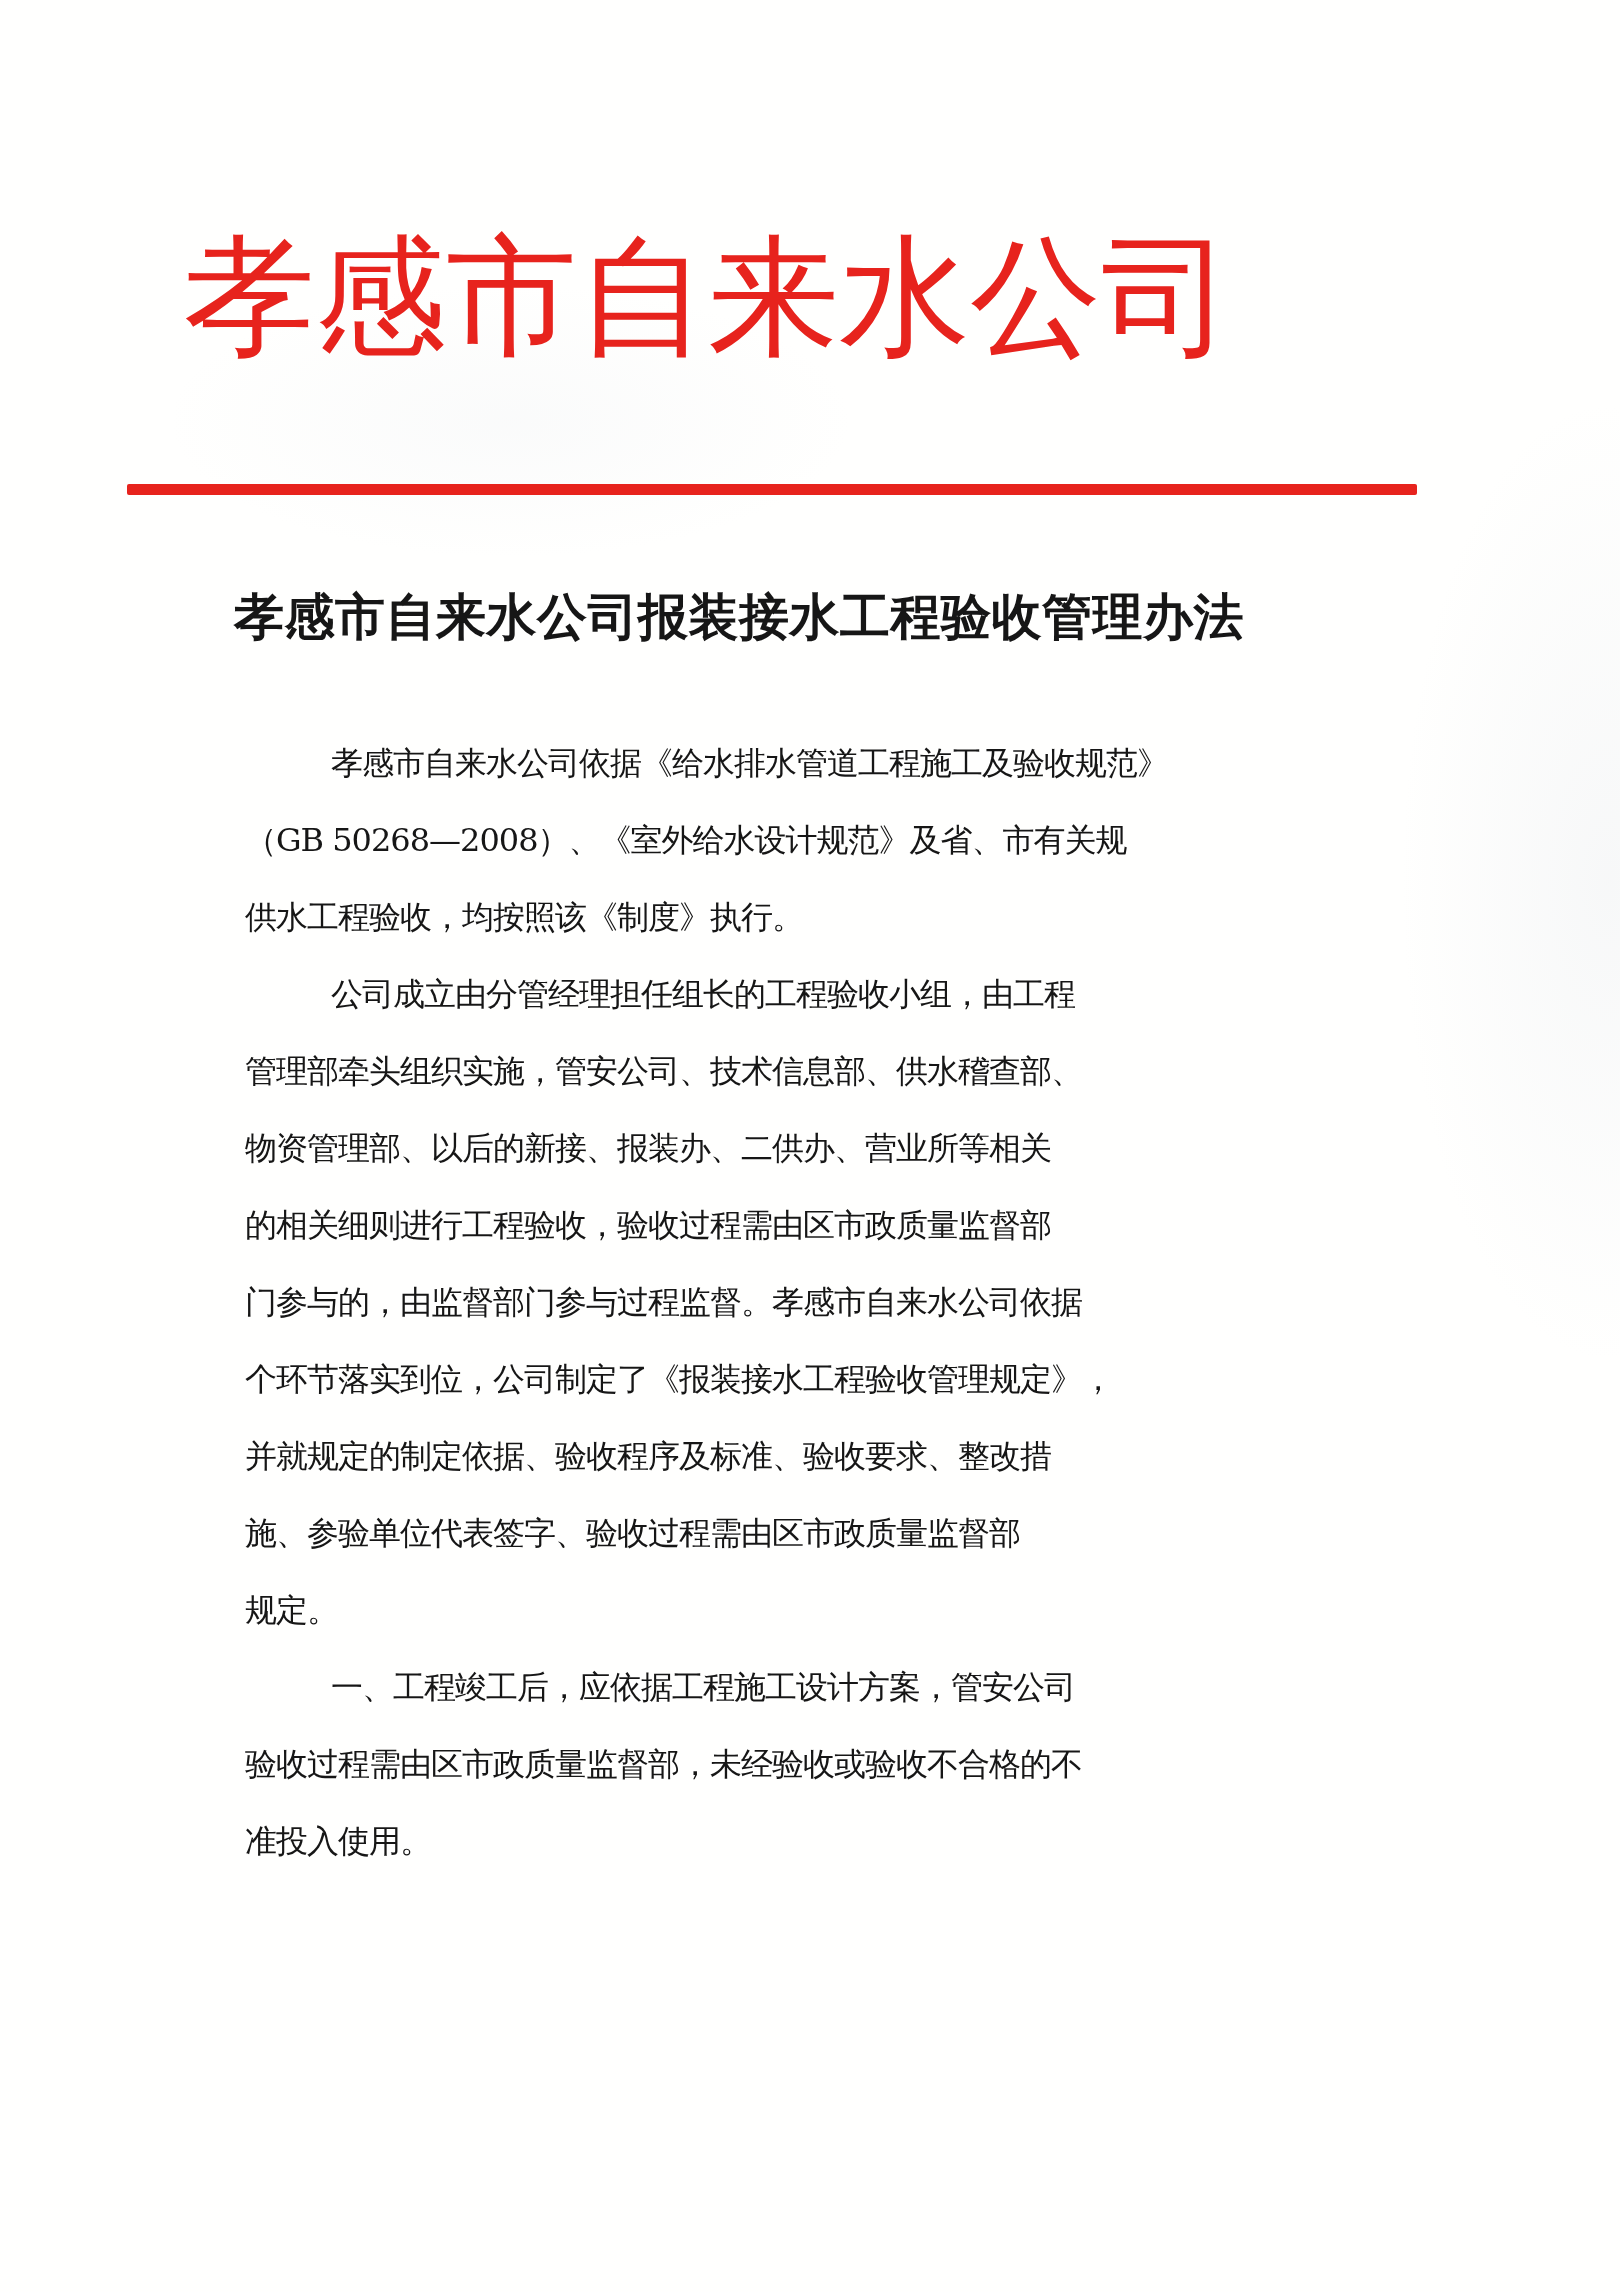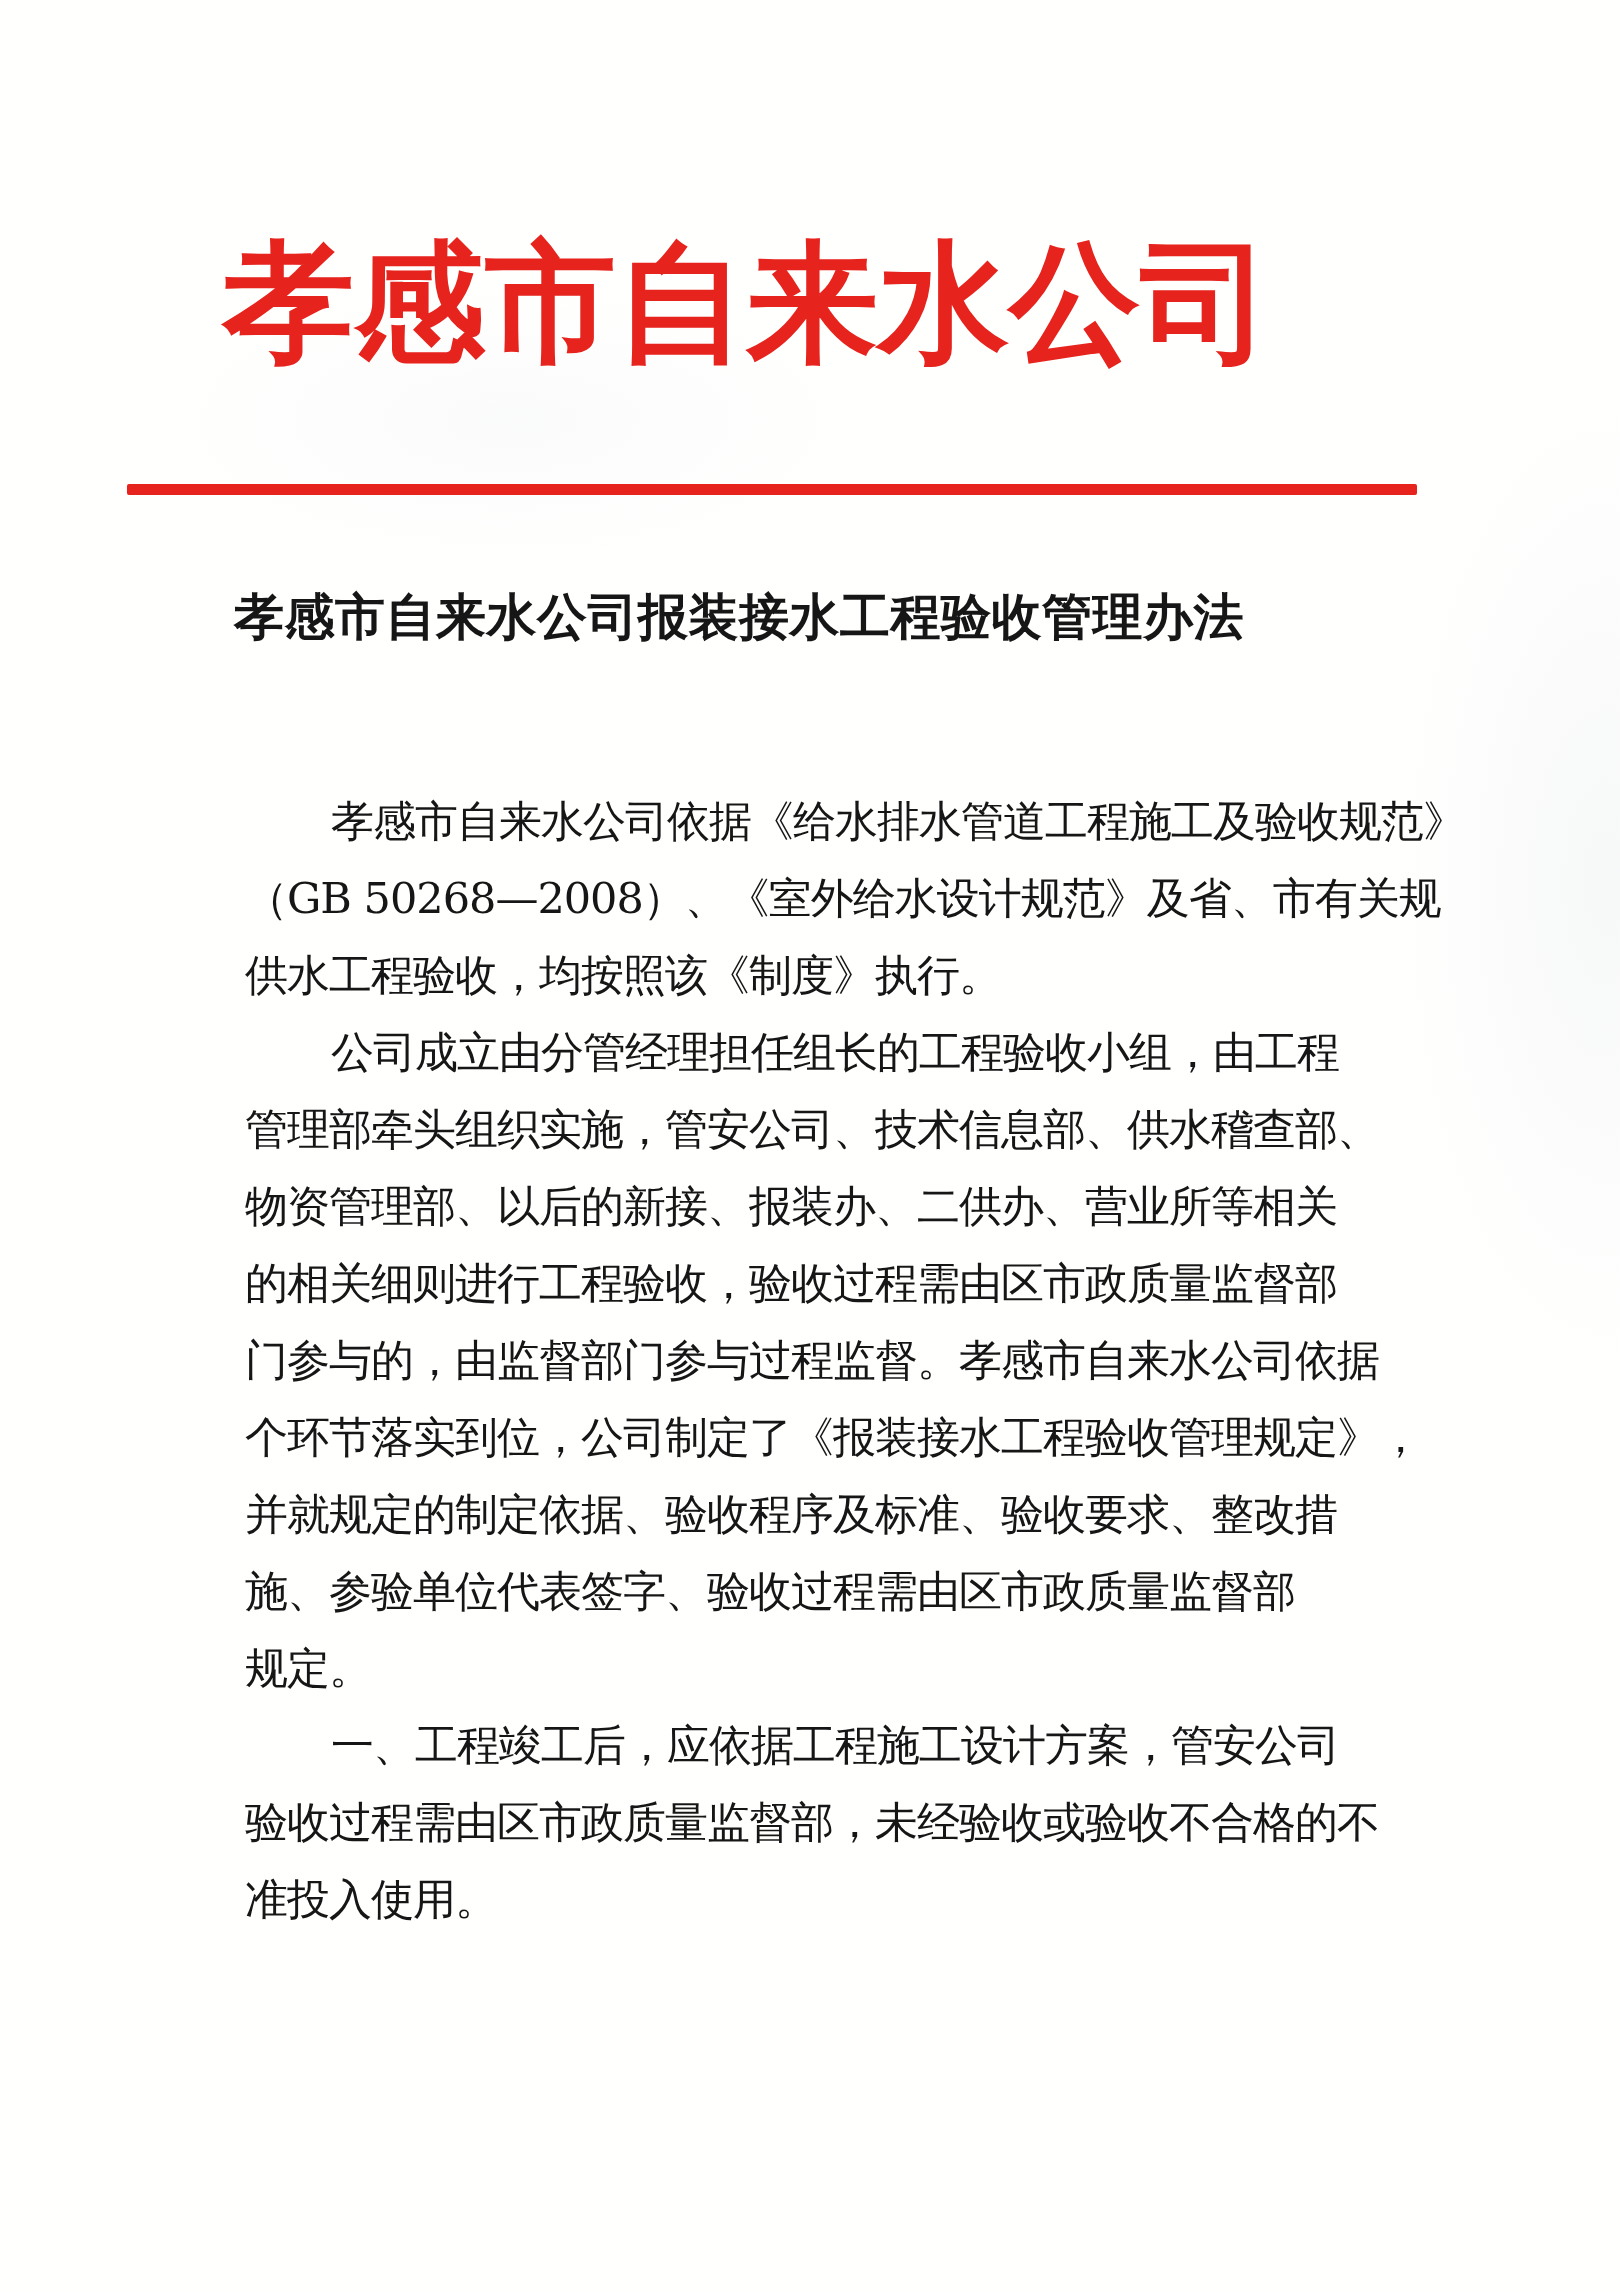--- a/index.html
+++ b/index.html
@@ -14,27 +14,26 @@
     background:
       radial-gradient(ellipse 294px 686px at 1607px 882px, rgba(210,215,222,0.18), rgba(255,255,255,0) 70%),
       radial-gradient(ellipse 490px 196px at 510px 421px, rgba(215,220,228,0.12), rgba(255,255,255,0) 70%),
       #fffffe;
     overflow: hidden;
     font-family: "DejaVu Serif", "Liberation Serif", serif;
   }
   .letterhead-name {
     position: absolute;
     left: 184px;
-    top: 224px;
+    top: 218px;
     font-size: 131px;
     line-height: 157px;
-    font-weight: 700;
+    font-weight: 400;
     white-space: nowrap;
     letter-spacing: 0;
-    margin-left: 39px;
   }
   .letterhead-divider {
     position: absolute;
     left: 127px;
     top: 484px;
     width: 1290px;
     height: 10.8px;
     border-radius: 2px;
   }
   .doc-title {
@@ -44,23 +43,23 @@
     margin: 0;
     font-size: 50px;
     line-height: 61px;
     font-weight: bold;
     letter-spacing: 0.5px;
     white-space: nowrap;
   }
   .doc-body {
     position: absolute;
     left: 245px;
-    top: 783px;
+    top: 725px;
     width: 1166px;
-    font-size: 43px;
+    font-size: 32px;
     line-height: 77px;
     letter-spacing: -1px;
   }
   .body-line {
     height: 77px;
     white-space: nowrap;
   }
   .body-line.first {
     padding-left: 86px;
   }

